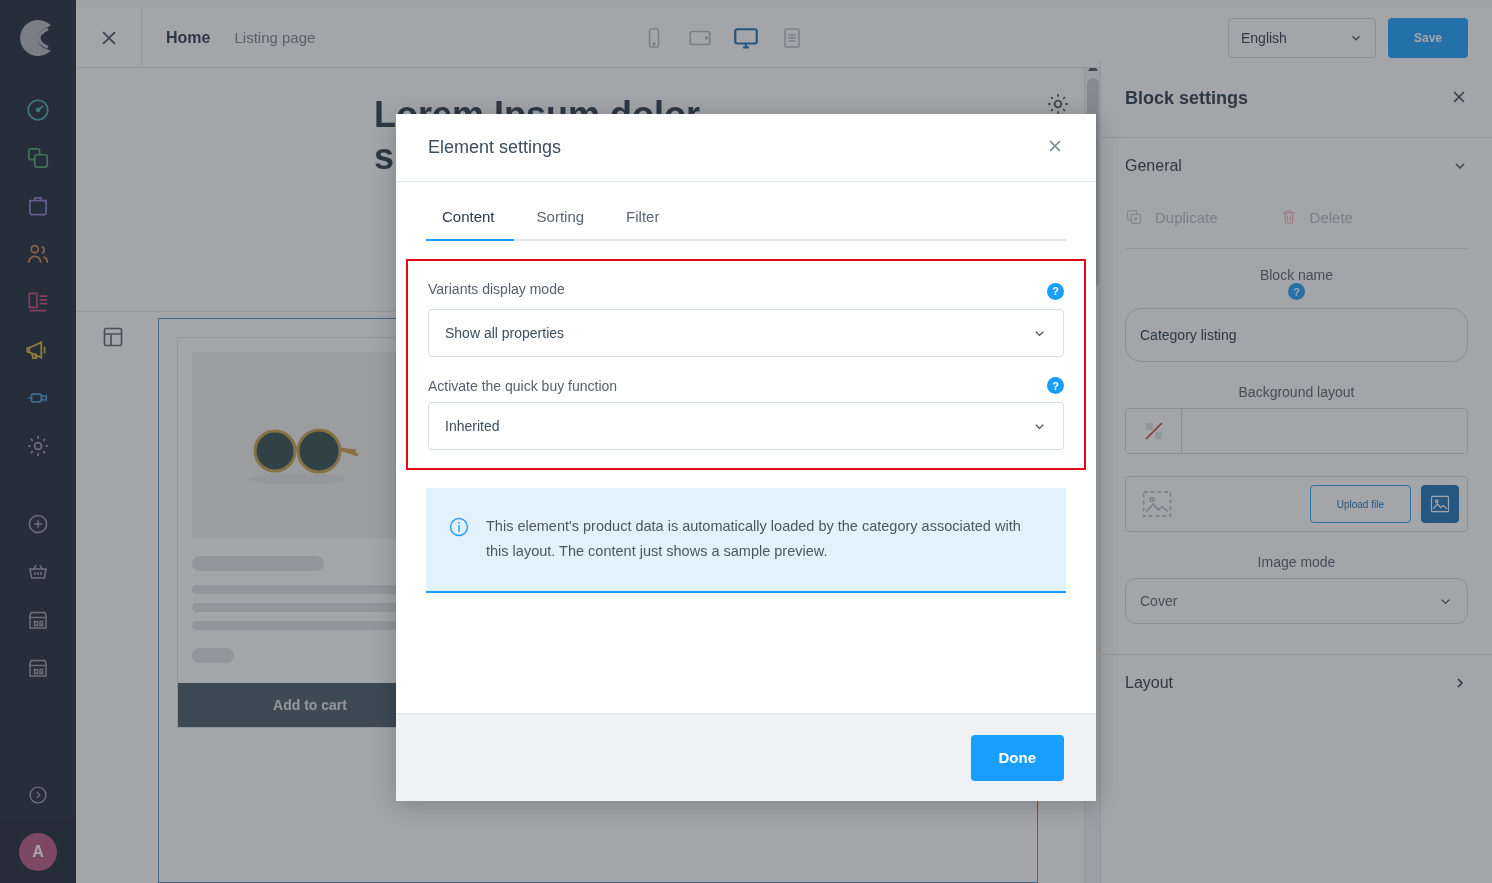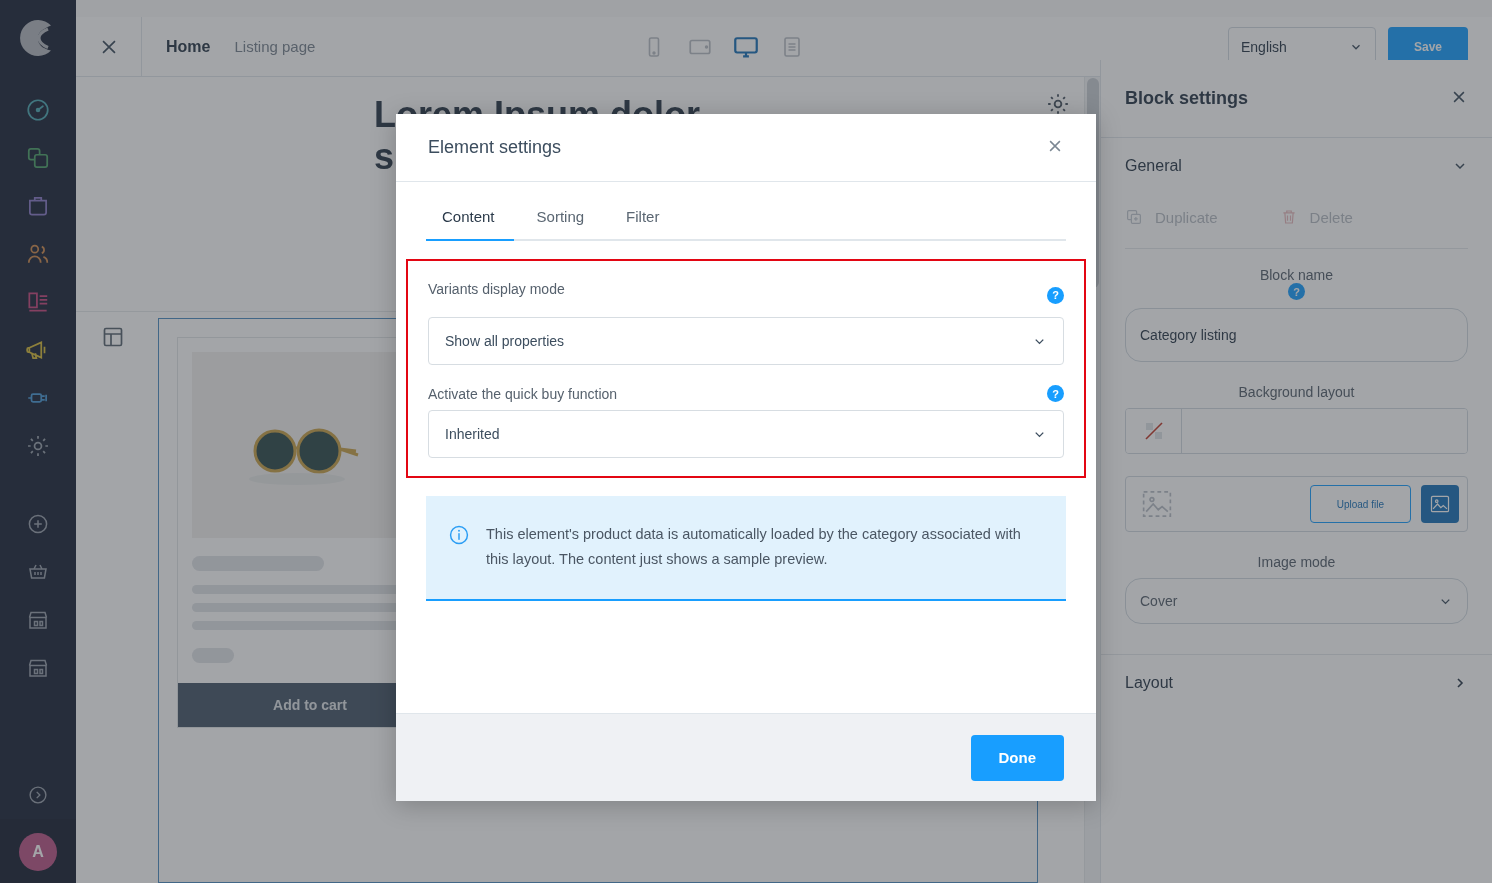--- a/index.html
+++ b/index.html
@@ -24,21 +24,21 @@
   .nav-grow { flex: 1 1 auto; }
   .avatar {
     width: 38px; height: 38px; border-radius: 50%; background: #bb5688;
     color:#fff; font-size: 16px; display:flex; align-items:center; justify-content:center;
     margin-bottom: 12px; font-weight: 600;
   }
   .nav-footer { background:#1a2234; width:76px; display:flex; justify-content:center; padding-top:14px;}
 
   
   .topbar {
-    position: absolute; left: 76px; top: 17px; width: 1416px; height: 60px;
+    position: absolute; left: 76px; top: 8px; width: 1416px; height: 60px;
     background: #fff; border-bottom: 1px solid #e0e6eb;
     display: flex; align-items: center; z-index: 3;
   }
   .topbar-close {
     width: 66px; height: 59px; display:flex; align-items:center; justify-content:center;
     border-right: 1px solid #e0e6eb; cursor: pointer;
   }
   .crumbs { display: flex; align-items: baseline; gap: 24px; margin-left: 24px; }
   .crumb-home { font-size: 16px; font-weight: 700; color: #2b3a4a; cursor:pointer; }
   .crumb-page { font-size: 15px; color: #798490; cursor:pointer; }
@@ -143,21 +143,21 @@
     height: 56px; padding: 6px 8px;
   }
   .upload-ph { width: 46px; height: 42px; display:flex; align-items:center; justify-content:center; }
   .upload-grow { flex: 1; }
   .upload-btn {
     height: 38px; padding: 0 26px; border: 1px solid #189eff; border-radius:4px; background:#fff;
     color:#1b72b8; font-size: 10px; font-weight: 400; display:flex; align-items:center; cursor:pointer;
   }
   .media-btn { width: 38px; height: 38px; background:#1b72b8; border-radius: 4px; display:flex; align-items:center; justify-content:center; cursor:pointer;}
   .select-box {
-    width:100%; height: 46px; border: 1px solid #d1d9e0; border-radius: 16px; background:#fff;
+    width:100%; height: 46px; border: 1px solid #d1d9e0; border-radius: 11px; background:#fff;
     display:flex; align-items:center; justify-content:space-between; padding: 0 14px;
     font-size: 14px; color: #56616d; cursor: pointer;
   }
   .rp-divider { border-top: 1px solid #e4e8ec; margin-top: 30px; }
   .rp-layout-row {
     height: 56px; display:flex; align-items:center; justify-content:space-between;
     padding: 0 24px; cursor:pointer;
   }
 
   
@@ -585,21 +585,21 @@
       <div class="tabs">
         <div class="tab active">Content</div>
         <div class="tab">Sorting</div>
         <div class="tab">Filter</div>
       </div>
 
 
       <div class="hl-box">
         <div class="hl-field">
           <div class="hl-label-row">
-            <span class="m-label" style="margin-bottom:12px">Variants display mode</span>
+            <span class="m-label" style="margin-bottom:4px">Variants display mode</span>
             <span class="qmark">?</span>
           </div>
           <div class="m-select">
             <span>Show all properties</span>
             <svg width="15" height="15" viewBox="0 0 24 24" fill="none" stroke="#3c4d5e" stroke-width="2.2">
                 <path d="M6 9l6 6 6-6"></path>
               </svg>
           </div>
         </div>
 

